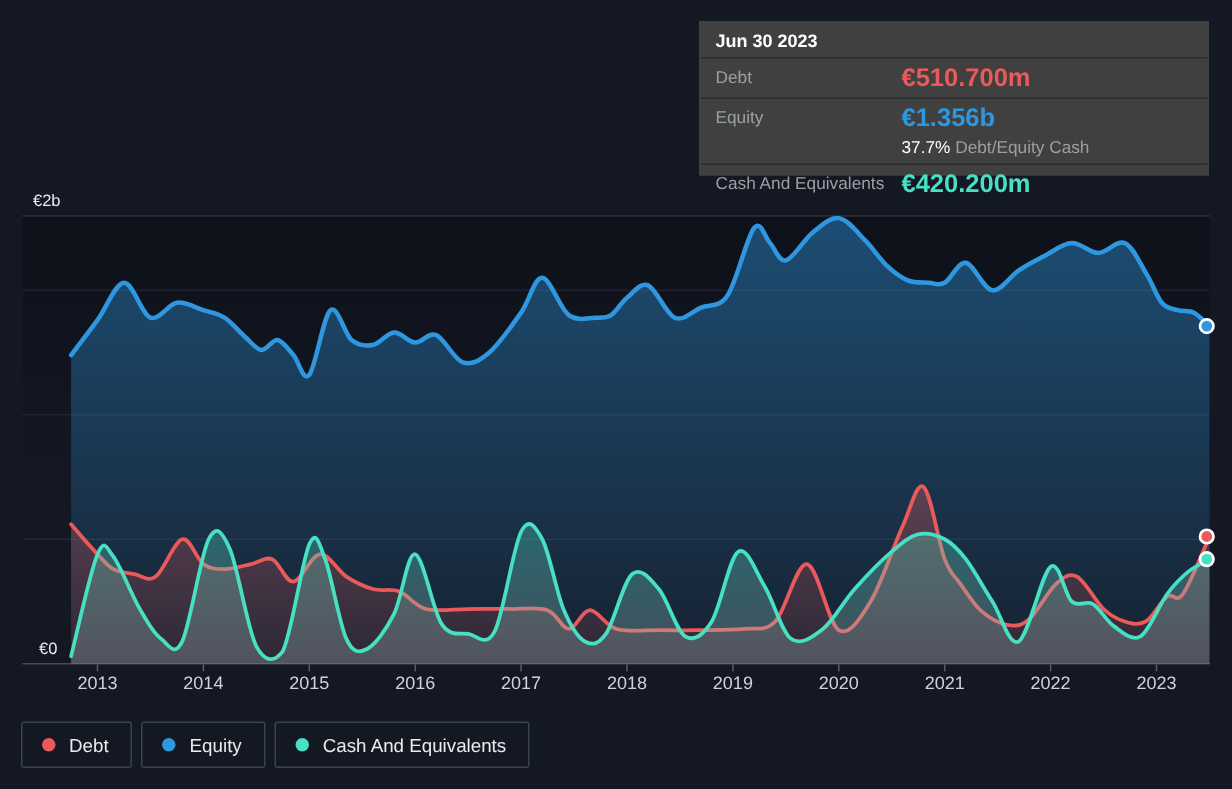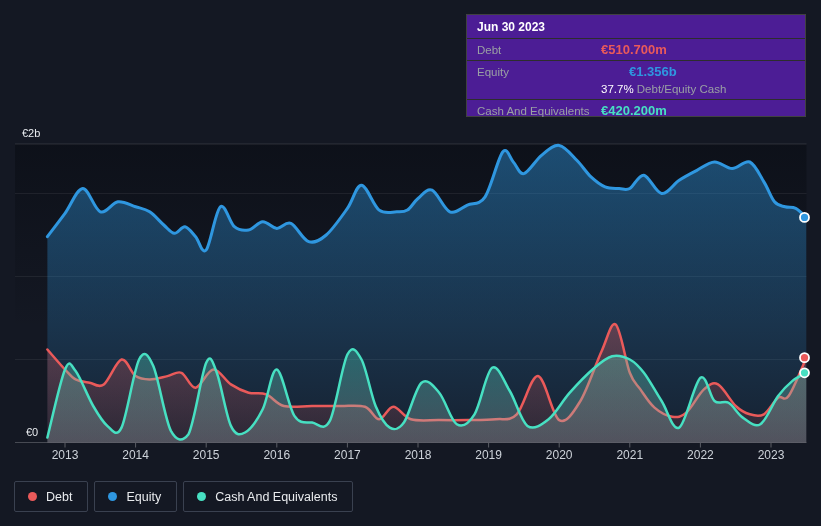--- a/index.html
+++ b/index.html
@@ -6,37 +6,37 @@
   .stage{
     position:relative;width:821px;height:526px;overflow:hidden;
     background:#141823;
     font-family:"Liberation Sans",sans-serif;
     -webkit-font-smoothing:antialiased;
   }
   #chart{position:absolute;left:0;top:0;}
   
   .tooltip{
     position:absolute;left:466px;top:14px;width:340px;height:103px;
-    box-sizing:border-box;background:#4c1d95;border:1px solid #414141;
+    box-sizing:border-box;background:#404040;border:1px solid #414141;
     color:#fff;font-size:12px;z-index:5;
   }
   .tt-header{
     padding:5px 10px 4px 10px;font-weight:bold;color:#ffffff;
     border-bottom:1px solid #2d2d2d;font-size:12px;
   }
   .tt-row{display:flex;align-items:center;padding:3px 10px;}
   .tt-row.bordered{border-bottom:1px solid #2d2d2d;}
   .tt-label{width:124px;flex:0 0 124px;color:#9aa0a4;font-size:11.5px;}
-  .tt-value{font-weight:bold;font-size:13px;}
+  .tt-value{font-weight:bold;font-size:17px;}
   .tt-group{border-bottom:1px solid #2d2d2d;}
   .tt-ratio{padding:1px 10px 4px 134px;font-size:11.5px;}
   .tt-ratio .pct{font-weight:normal;color:#ffffff;}
   .tt-ratio .lbl{color:#9aa0a4;}
   .v-debt{color:#ea5a5a;}
-  .v-equity{color:#2f97e0;margin-left:28px;}
+  .v-equity{color:#2f97e0;}
   .v-cash{color:#47e0c2;}
   
   .legend{position:absolute;left:14px;top:481px;display:flex;gap:6px;z-index:4;}
   .legend-item{
     display:flex;align-items:center;gap:9px;
     border:1px solid #3a4150;border-radius:2px;
     padding:0 15px 0 13px;height:31px;box-sizing:border-box;
     color:#e9ebee;font-size:12.5px;cursor:pointer;background:transparent;
   }
   .legend-dot{width:9px;height:9px;border-radius:50%;flex:0 0 9px;}

